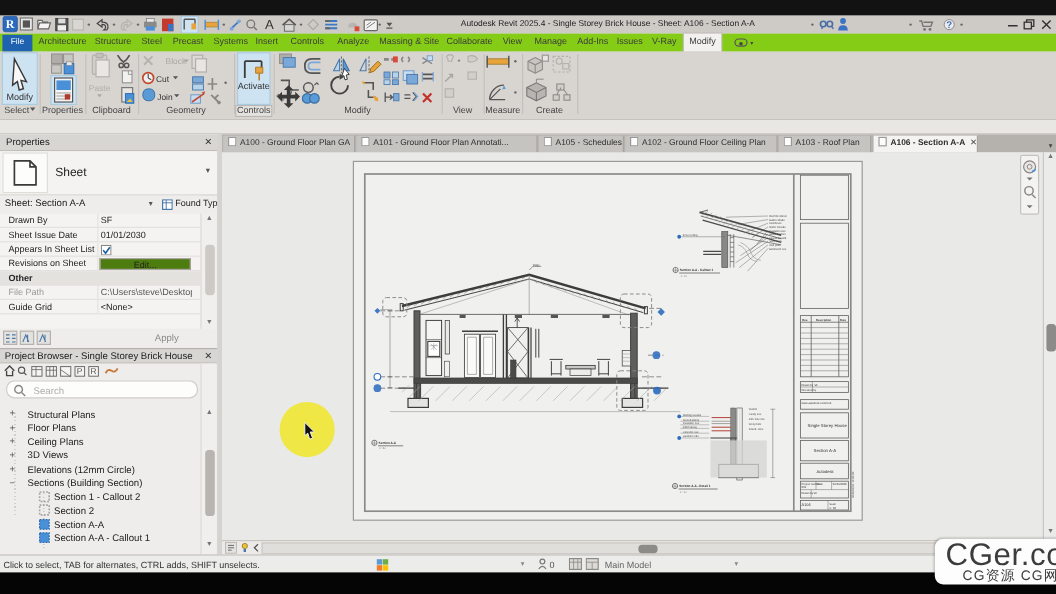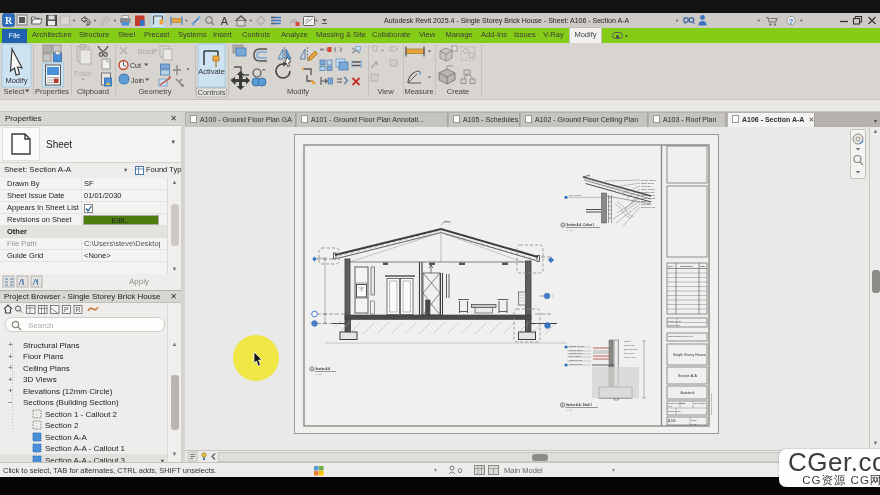--- a/index.html
+++ b/index.html
@@ -460,27 +460,20 @@
           <svg class="tico" width="10" height="10">
             <rect x="1" y="1" width="8" height="8" fill="#4a90d9" stroke="#2a6bb0" stroke-width="1" stroke-dasharray="1.5 1"></rect>
           </svg>
           <span class="lbl" style="left:45px;">Section A-A</span>
         </div>
       <div class="trow">
           <svg class="tico" width="10" height="10">
             <rect x="1" y="1" width="8" height="8" fill="#4a90d9" stroke="#2a6bb0" stroke-width="1" stroke-dasharray="1.5 1"></rect>
           </svg>
           <span class="lbl" style="left:45px;">Section A-A - Callout 1</span>
-        </div>
-      <div class="trow" style="background:#e2e0dd;">
-          <svg class="tico" width="10" height="10">
-            <rect x="1" y="1" width="8" height="8" fill="#4a90d9" stroke="#2a6bb0" stroke-width="1" stroke-dasharray="1.5 1"></rect>
-          </svg>
-          <span class="lbl" style="left:45px;">Section A-A - Callout 3</span>
-          <span style="position:absolute;right:3px;top:1px;font-size:6.5px;color:#555;">▾</span>
         </div>
     </div>
 
     <div class="abs" style="left:167px;top:191px;width:13px;height:159px;background:#f0efed;border-left:1px solid #dcdad6;">
       <div class="abs" style="left:2px;top:38px;width:9px;height:7px;color:#777;font-size:6px;text-align:center;">▲</div>
       <div class="abs" style="left:2.5px;top:72px;width:8px;height:55px;background:#b8b5b1;border-radius:3px;"></div>
       <div class="abs" style="left:2px;top:148px;width:9px;height:7px;color:#777;font-size:6px;text-align:center;">▼</div>
     </div>
   </div>
   <div class="abs" id="viewtabs">

